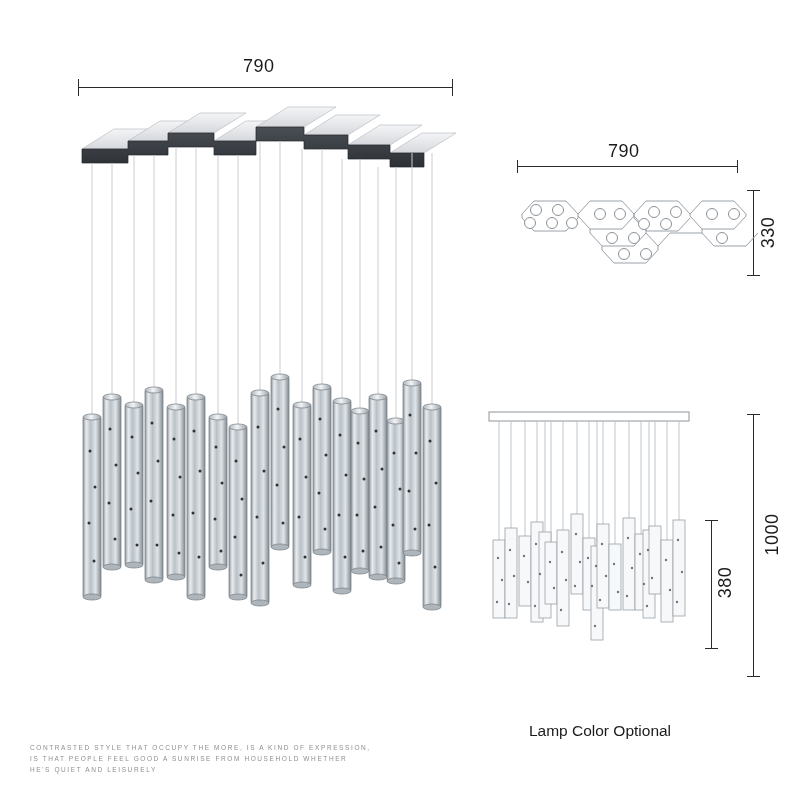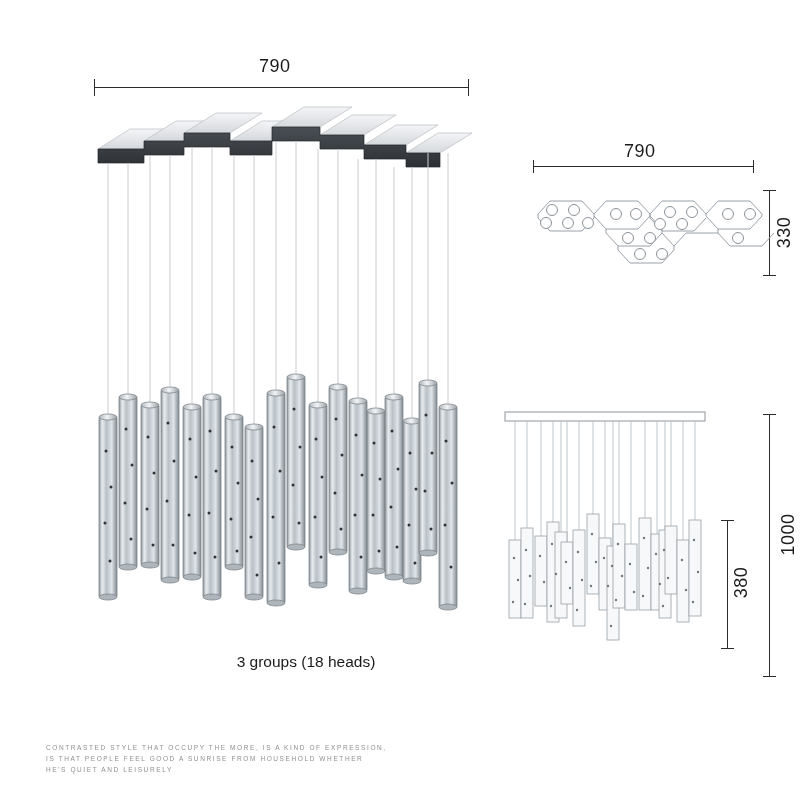--- a/index.html
+++ b/index.html
@@ -4,21 +4,21 @@
 <style>
   html, body { margin:0; padding:0; }
   body {
     width: 800px; height: 800px;
     background: #ffffff;
     font-family: "Liberation Sans", sans-serif;
     color: #1a1a1a;
     overflow: hidden;
     position: relative;
   }
-  .stage { position: absolute; inset: 0; margin-left: 16px; }
+  .stage { position: absolute; inset: 0; }
   .abs { position: absolute; }
 
   
   .dim-label {
     position: absolute;
     font-size: 18px;
     letter-spacing: 0.5px;
     color: #1a1a1a;
     white-space: nowrap;
   }
@@ -321,21 +321,20 @@
           <ellipse cx="382" cy="502" rx="9" ry="3" fill="#aeb5bb" class="tubeOutline"></ellipse>
           <circle class="dot" cx="380" cy="336" r="1.5"></circle>
             <circle class="dot" cx="386" cy="378" r="1.5"></circle>
           <circle class="dot" cx="379" cy="420" r="1.5"></circle>
             <circle class="dot" cx="385" cy="462" r="1.5"></circle>
         </g>
       </g>
     </svg>
   </div>
 
-  <div class="caption" style="left:150px; top:653px; width:280px;">3 groups (18 heads)</div>
 
   <div class="dim-label" style="left:608px; top:141px;">790</div>
   <div class="dim-h-line" style="left:517px; top:166px; width:221px;"></div>
   <div class="tick-v" style="left:517px; top:160px; height:13px;"></div>
   <div class="tick-v" style="left:737px; top:160px; height:13px;"></div>
 
   <div class="dim-v-line" style="left:753px; top:190px; height:85px;"></div>
   <div class="tick-h" style="left:747px; top:190px; width:13px;"></div>
   <div class="tick-h" style="left:747px; top:275px; width:13px;"></div>
   <div class="dim-label rot90" style="left:748px; top:222px; width:40px; text-align:center;">330</div>
@@ -475,20 +474,21 @@
   <div class="dim-v-line" style="left:711px; top:520px; height:128px;"></div>
   <div class="tick-h" style="left:705px; top:520px; width:13px;"></div>
   <div class="tick-h" style="left:705px; top:648px; width:13px;"></div>
   <div class="dim-label rot90" style="left:705px; top:572px; width:40px; text-align:center;">380</div>
 
   <div class="dim-v-line" style="left:753px; top:414px; height:262px;"></div>
   <div class="tick-h" style="left:747px; top:414px; width:13px;"></div>
   <div class="tick-h" style="left:747px; top:676px; width:13px;"></div>
   <div class="dim-label rot90" style="left:742px; top:524px; width:60px; text-align:center;">1000</div>
 
+  <div class="caption" style="left:475px; top:722px; width:250px;">Lamp Color Optional</div>
 
   <div class="fineprint">
     <div>CONTRASTED STYLE THAT OCCUPY THE MORE, IS A KIND OF EXPRESSION,</div>
     <div>IS THAT PEOPLE FEEL GOOD A SUNRISE FROM HOUSEHOLD WHETHER</div>
     <div>HE'S QUIET AND LEISURELY</div>
   </div>
 
 </div>
 
 </body></html>

